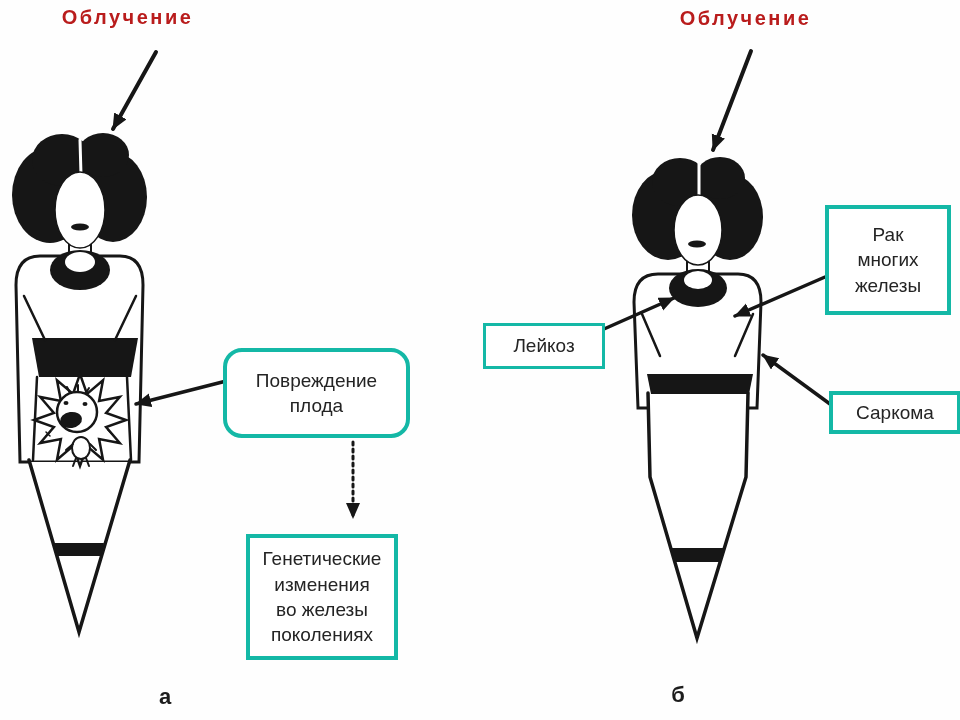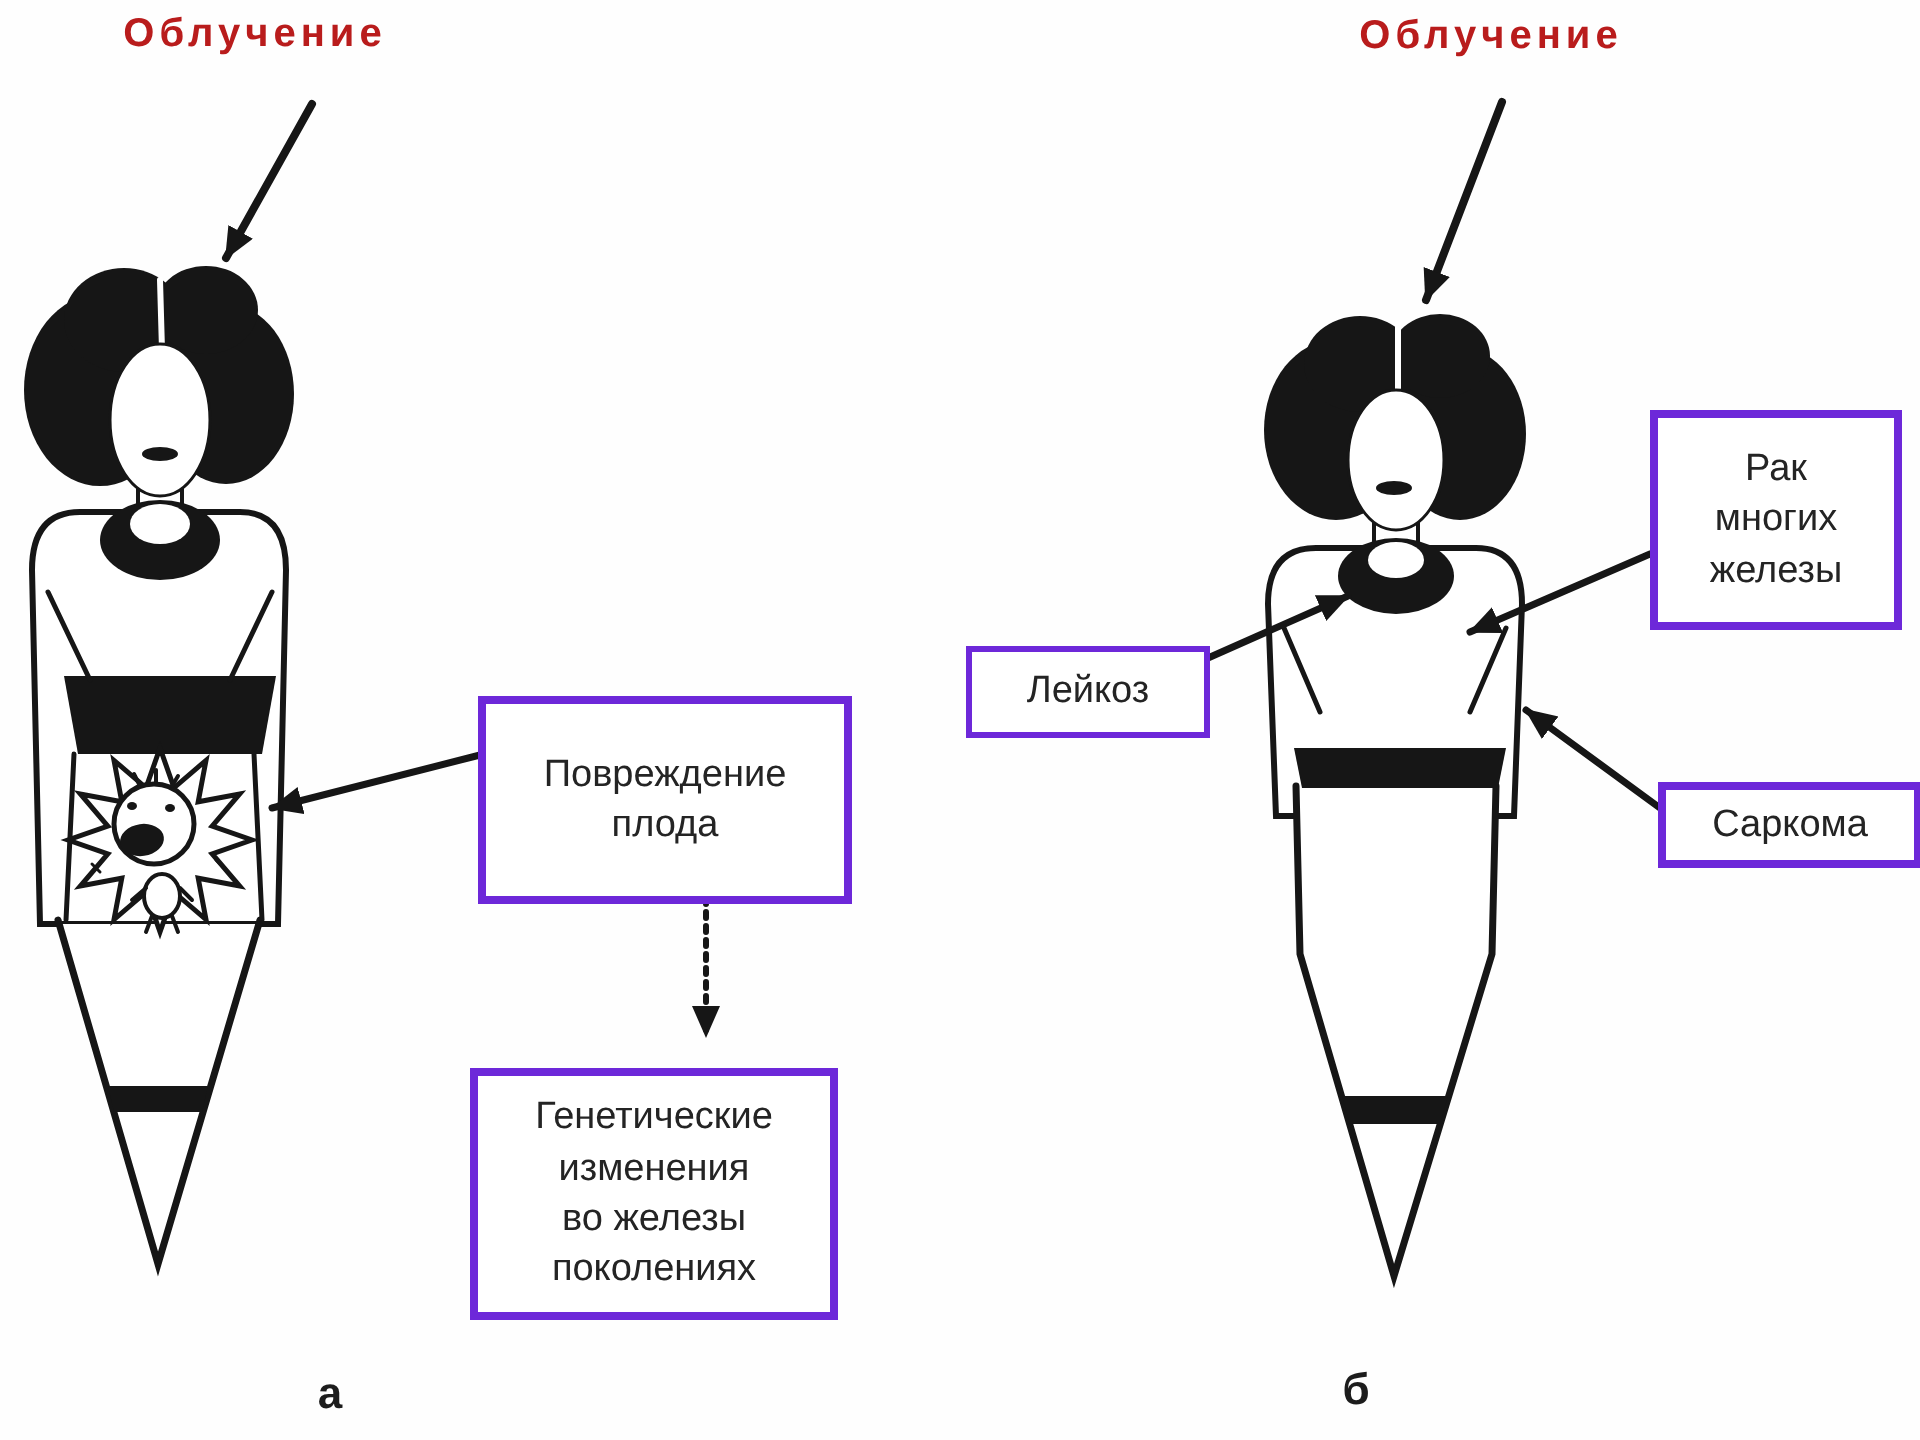--- a/index.html
+++ b/index.html
@@ -6,21 +6,21 @@
   .stage{
     position:relative;width:960px;height:720px;background:#fefefe;overflow:hidden;
     font-family:"Liberation Sans","DejaVu Sans",sans-serif;color:#1f1f1f;
   }
   .art{position:absolute;left:0;top:0;}
   .fig-title{
     position:absolute;font-weight:bold;font-size:20px;letter-spacing:2.5px;
     color:#b91c1c;text-align:center;white-space:nowrap;
   }
   .callout{
-    position:absolute;background:#fff;border:4px solid #6d28d9;
+    position:absolute;background:#fff;border:4px solid #14b8a6;
     display:flex;flex-direction:column;justify-content:center;align-items:center;
     text-align:center;font-size:19px;line-height:1.33;color:#242424;
     box-sizing:border-box;
   }
   .callout.thin{border-width:3px;}
   .callout .ln{white-space:nowrap;}
   .panel-letter{
     position:absolute;font-weight:bold;font-size:22px;color:#1c1c1c;
     width:30px;text-align:center;
   }
@@ -118,26 +118,26 @@
       <path d="M 751 51 L 713 150" stroke-width="4" marker-end="url(#ah)"></path>
       <path d="M 604 329 L 674 298" stroke-width="3.5" marker-end="url(#ah)"></path>
       <path d="M 825 277 L 735 316" stroke-width="3.5" marker-end="url(#ah)"></path>
       <path d="M 830 404 L 763 355" stroke-width="3.5" marker-end="url(#ah)"></path>
     </g>
   </svg>
 
   <div class="fig-title" style="left:55px;top:6px;width:145px;">Облучение</div>
   <div class="fig-title" style="left:673px;top:7px;width:145px;">Облучение</div>
 
-  <div class="callout" style="left:239px;top:348px;width:187px;height:104px;">
+  <div class="callout" style="left:223px;top:348px;width:187px;height:90px;border-radius:19px;">
     <div class="ln">Повреждение</div>
     <div class="ln">плода</div>
   </div>
 
-  <div class="callout" style="left:235px;top:534px;width:184px;height:126px;">
+  <div class="callout" style="left:246px;top:534px;width:152px;height:126px;">
     <div class="ln">Генетические</div>
     <div class="ln">изменения</div>
     <div class="ln">во железы</div>
     <div class="ln">поколениях</div>
   </div>
 
   <div class="callout thin" style="left:483px;top:323px;width:122px;height:46px;">
     <div class="ln">Лейкоз</div>
   </div>
 

